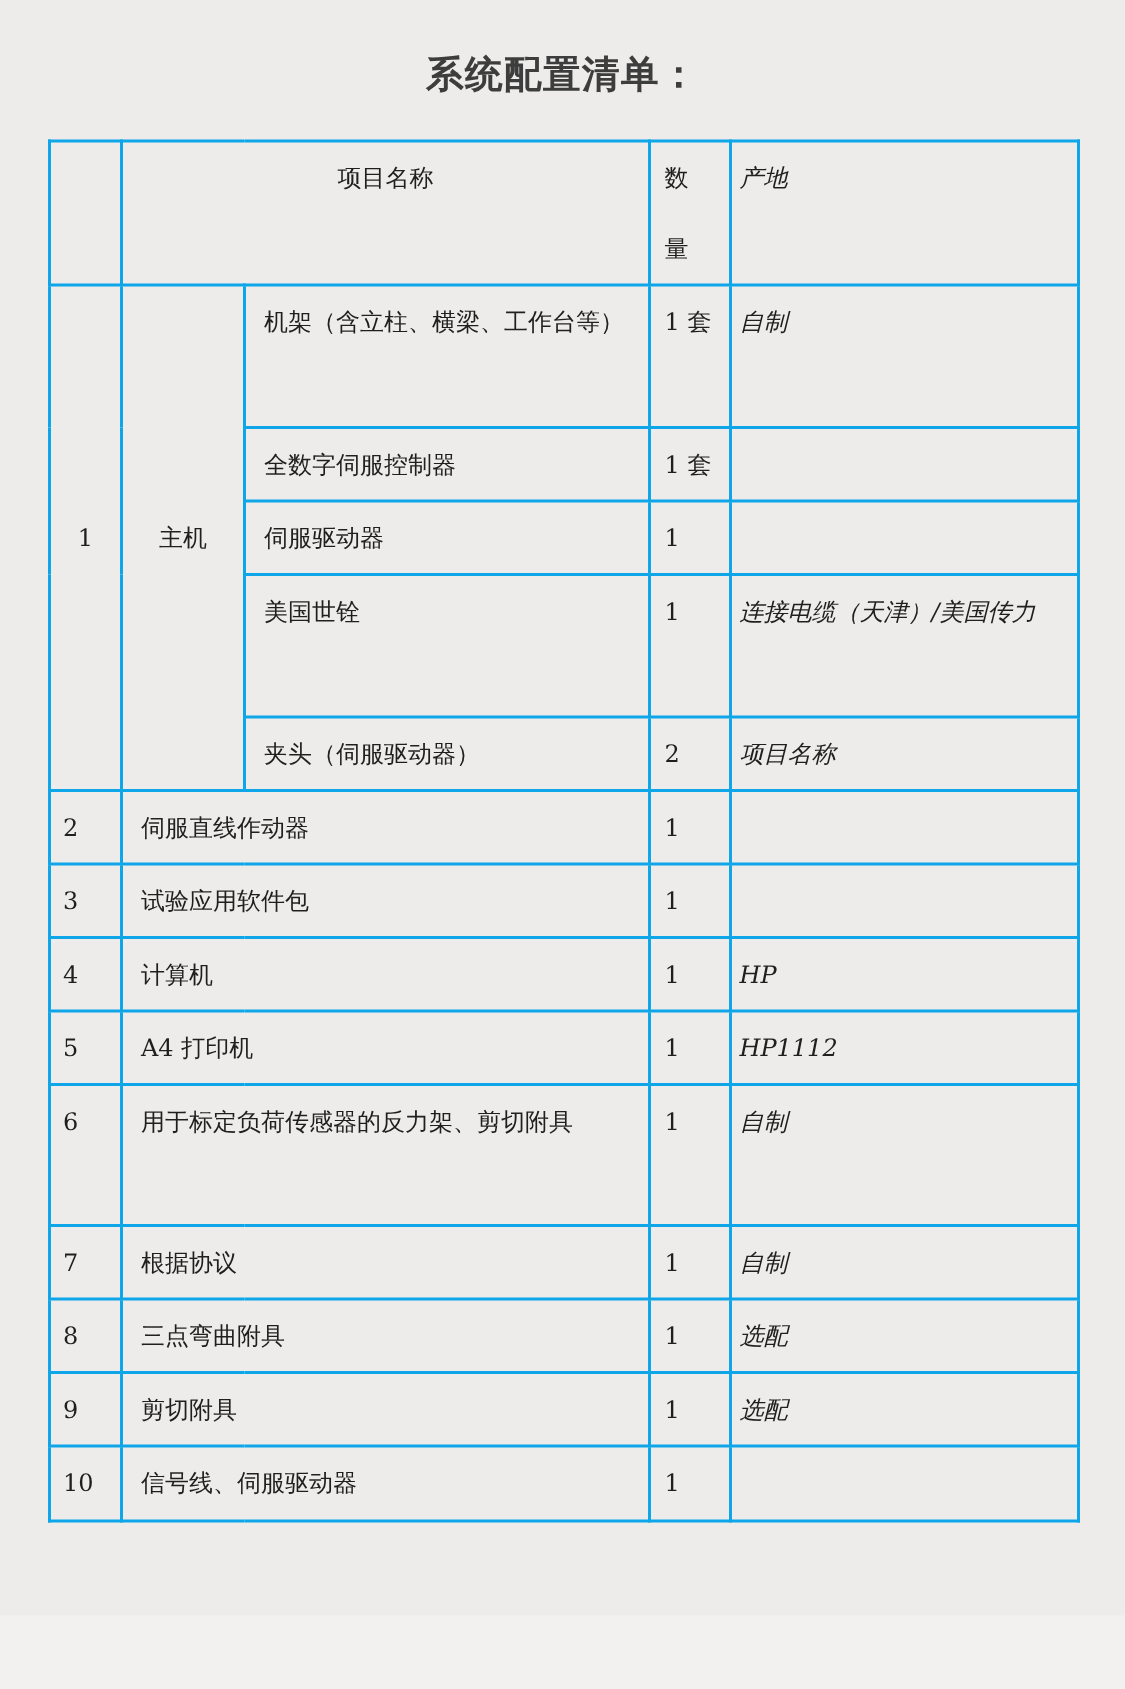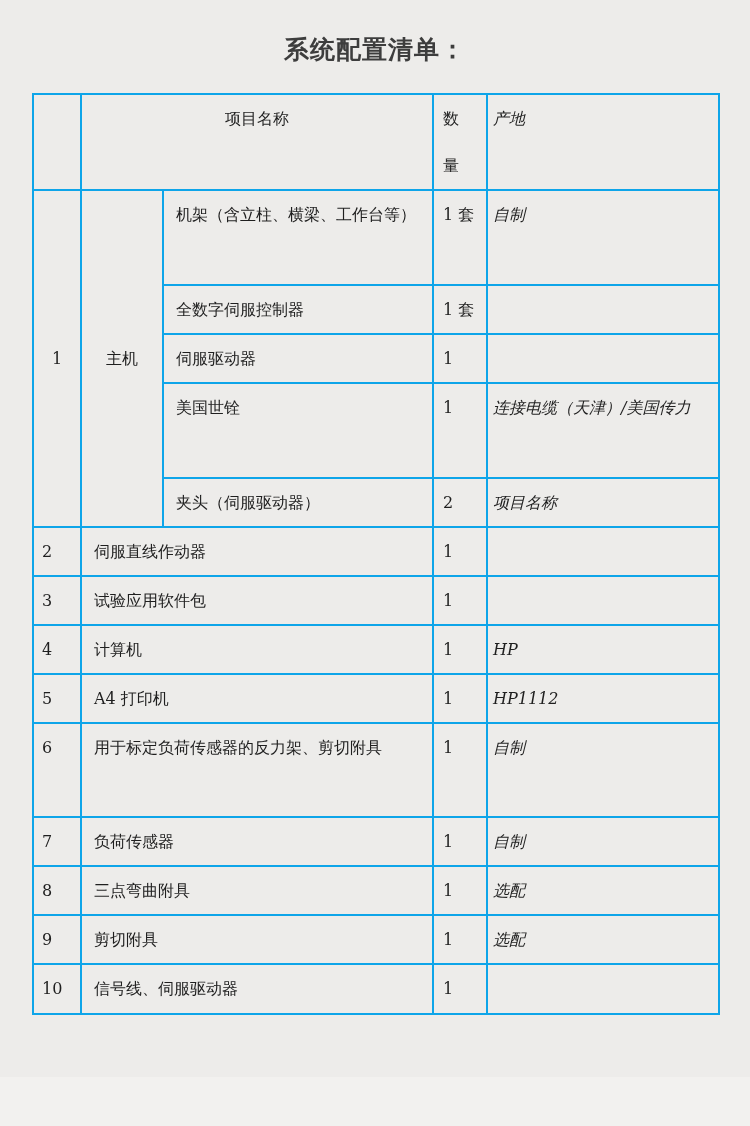--- a/index.html
+++ b/index.html
@@ -148,21 +148,21 @@
       <td class="c-origin">HP1112</td>
     </tr>
     <tr style="height:94px">
       <td class="c-index">6</td>
       <td colspan="2">用于标定负荷传感器的反力架、剪切附具</td>
       <td class="c-qty">1</td>
       <td class="c-origin">自制</td>
     </tr>
     <tr style="height:48px">
       <td class="c-index">7</td>
-      <td colspan="2">负荷传感器</td>
+      <td colspan="2">根据协议</td>
       <td class="c-qty">1</td>
       <td class="c-origin">自制</td>
     </tr>
     <tr style="height:48px">
       <td class="c-index">8</td>
       <td colspan="2">三点弯曲附具</td>
       <td class="c-qty">1</td>
       <td class="c-origin">选配</td>
     </tr>
     <tr style="height:47px">

